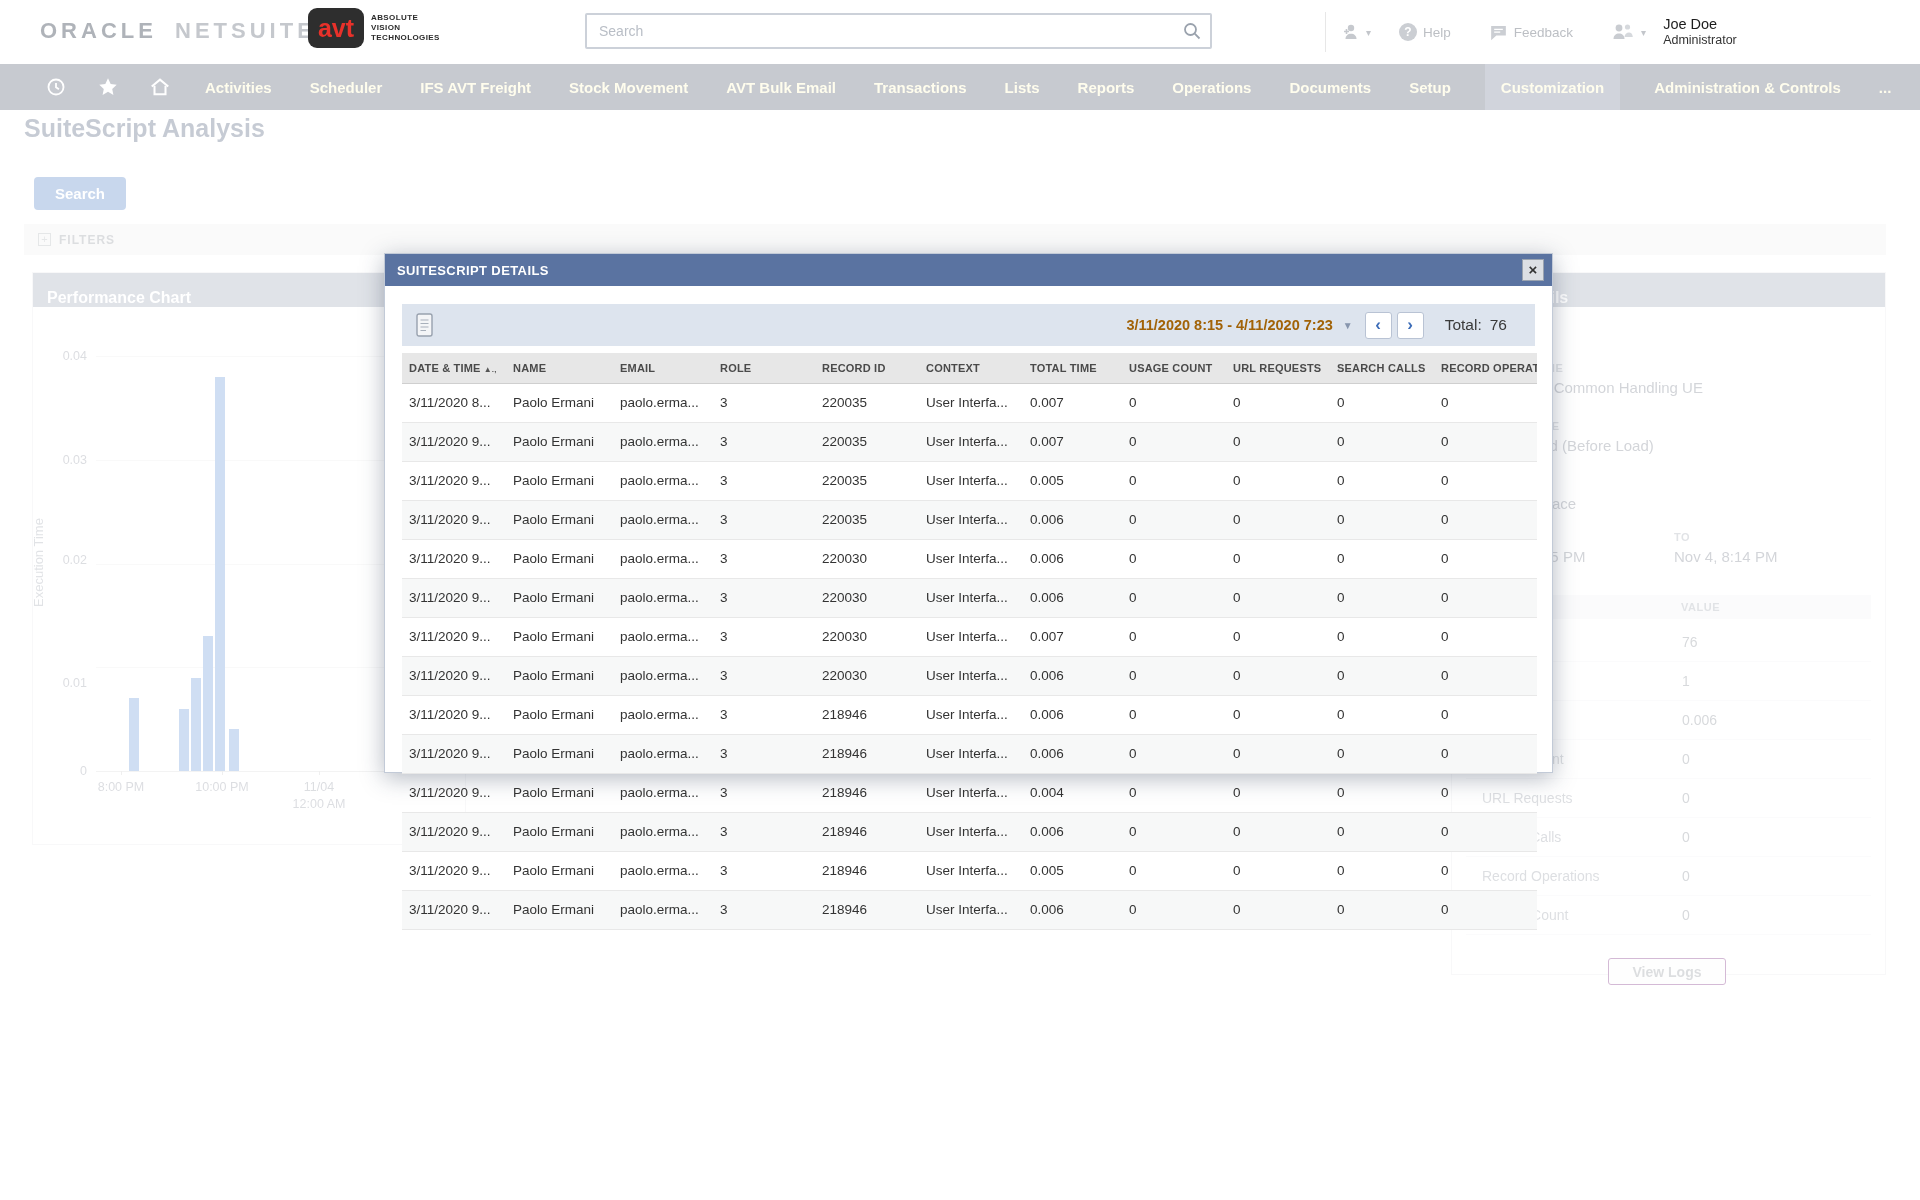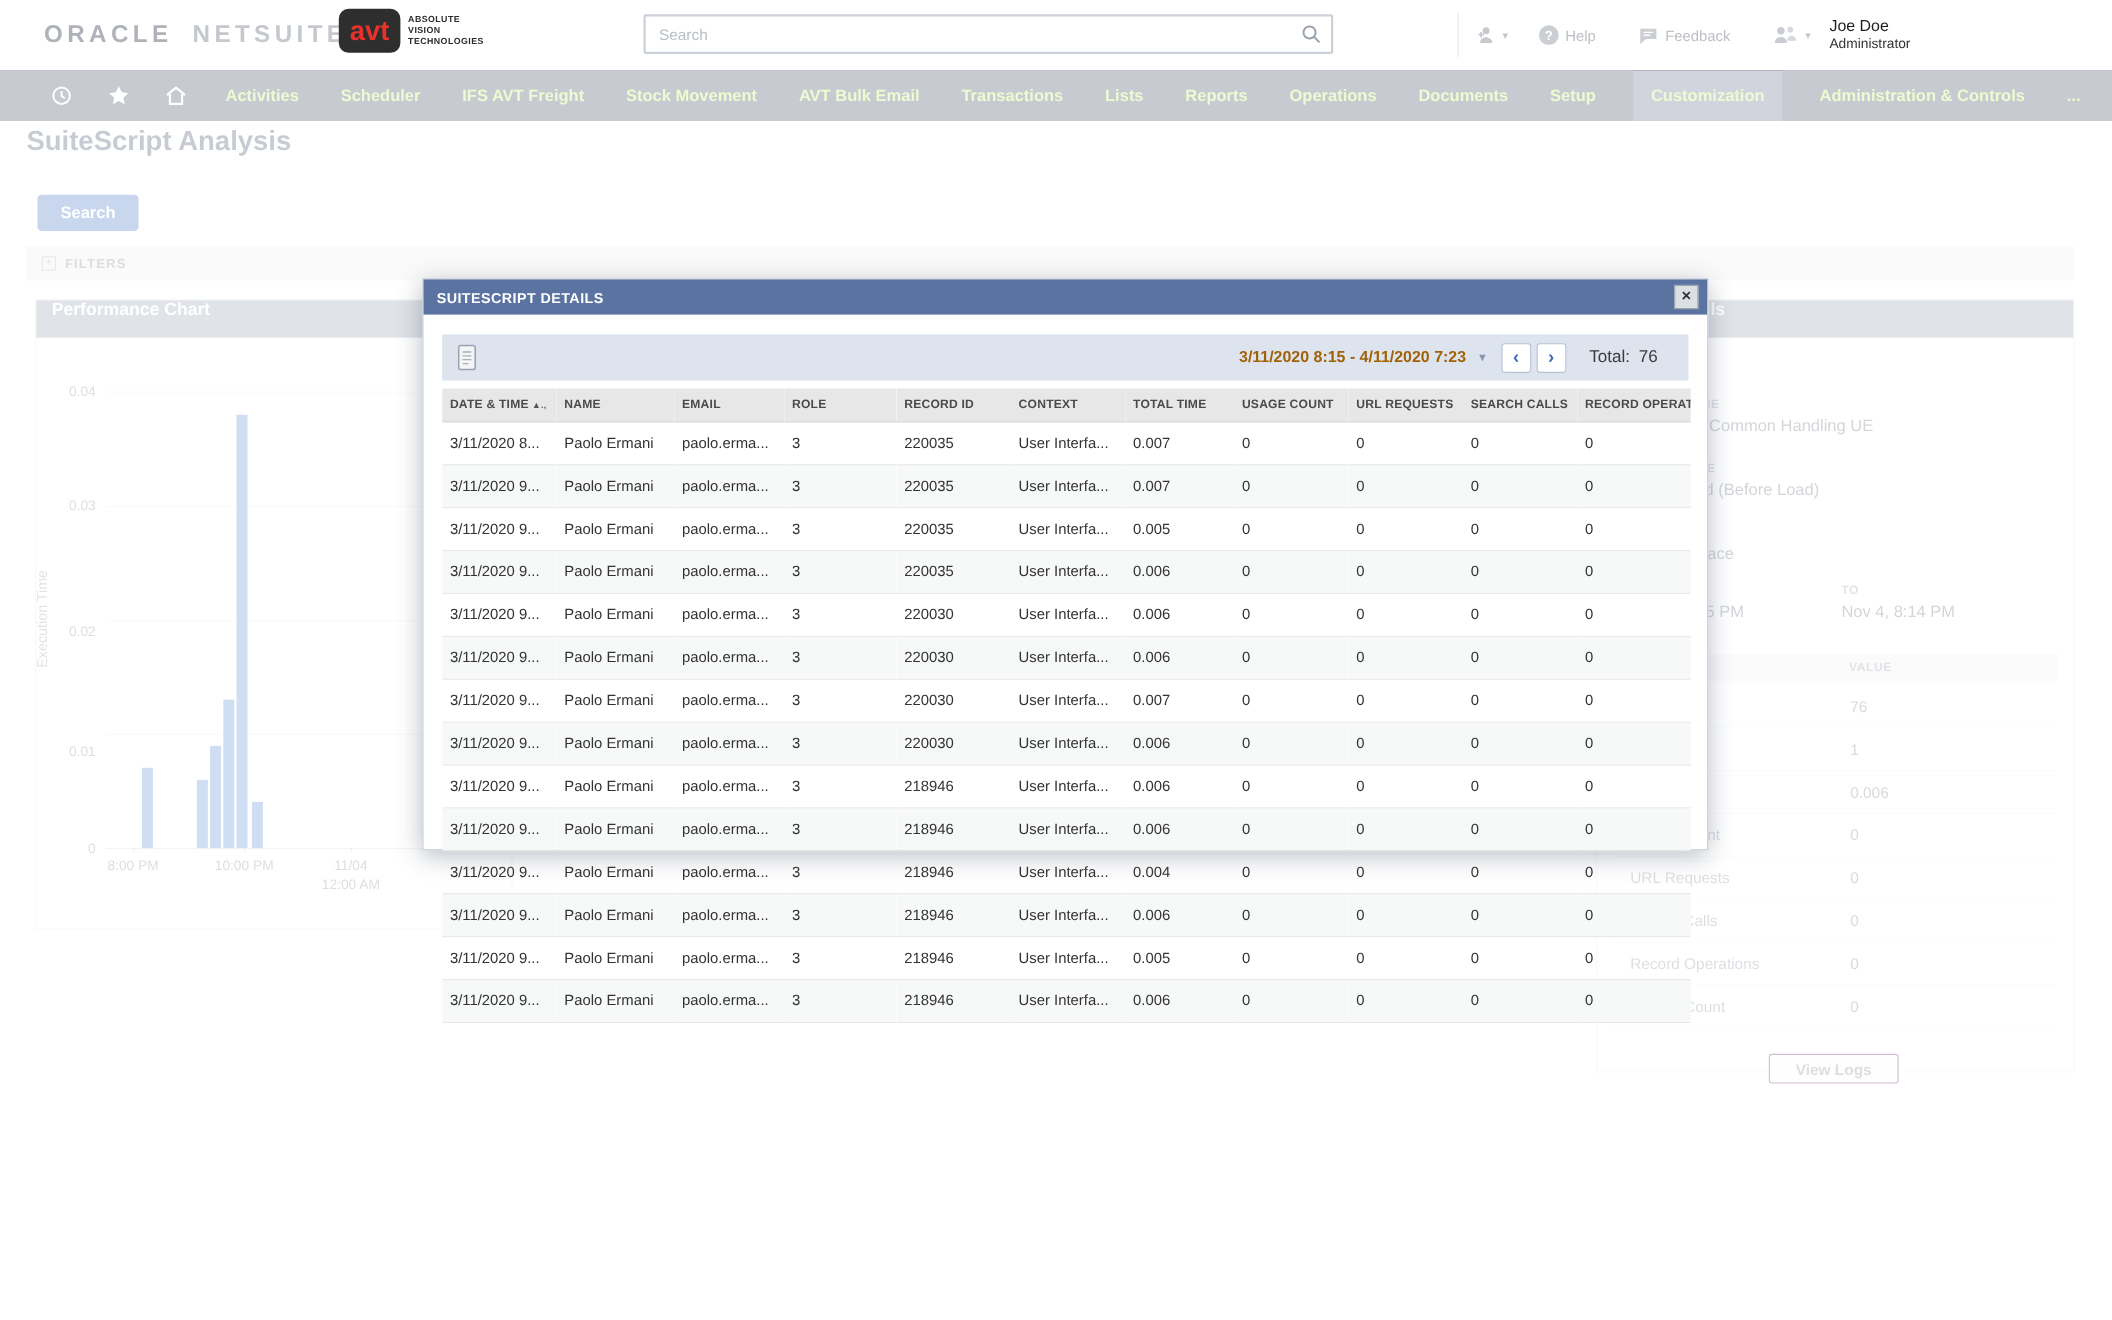--- a/index.html
+++ b/index.html
@@ -32,38 +32,38 @@
   .user-role { font-size:12.5px; color:#333; }
   .gap18 { width:10px; } .gap28 { width:20px; }
 
   
   .under { position:absolute; top:64px; left:0; width:1920px; height:1136px; background:#fff; }
   .dim-overlay { position:absolute; inset:0; background:rgba(255,255,255,0.70); z-index:5; pointer-events:none; }
 
   .navbar { position:absolute; top:0; left:0; width:1920px; height:46px; background:#454e63;
     display:flex; align-items:center; padding-left:45px; gap:30px; }
   .nav-ico { width:22px; height:22px; flex:0 0 auto; }
-  .nav-item { color:#bef264; font-size:15px; font-weight:bold; white-space:nowrap;
+  .nav-item { color:#fef9c3; font-size:15px; font-weight:bold; white-space:nowrap;
     height:46px; display:flex; align-items:center; padding:0 4px; }
   .nav-item.active { background:#667089; padding:0 16px; }
   .nav-item.more { margin-left:auto; margin-right:34px; }
 
   .page-title { position:absolute; left:24px; top:50px; font-size:25px; font-weight:bold; color:#42526e; }
   .btn-search { position:absolute; left:34px; top:113px; width:92px; height:33px; background:#4779c4;
     color:#fff; font-weight:bold; font-size:15px; border:none; border-radius:4px; font-family:inherit; }
   .filters-bar { position:absolute; left:24px; top:160px; width:1862px; height:31px; background:#ededef;
     display:flex; align-items:center; padding-left:14px; gap:8px; }
   .filters-plus { width:13px; height:13px; border:1px solid #a9adb3; color:#a9adb3; font-size:11px;
     line-height:11px; text-align:center; }
   .filters-label { font-size:12px; font-weight:bold; letter-spacing:1px; color:#8a8f96; }
 
   
   .card { position:absolute; background:#fff; border:1px solid #e6e8ec; }
   .card-hd { height:34px; background:#98a1b3; color:#fff; font-weight:bold; font-size:16px;
-    display:flex; align-items:flex-start; padding-left:14px; }
+    display:flex; align-items:flex-end; padding-left:14px; }
   #chart-card { left:32px; top:208px; width:434px; height:573px; }
   .chart-body { position:relative; width:100%; height:539px; }
   .gridline { position:absolute; height:1px; background:#ececec; left:63px; width:365px; }
   .ytick { position:absolute; right:378px; transform:translateY(-50%); font-size:12.5px; color:#8a8f9c; }
   .axisline { position:absolute; left:63px; width:365px; height:1px; background:#d6d6d6; }
   .bar { position:absolute; width:10px; background:#5f91d7; }
   .xtick-mark { position:absolute; width:1px; height:4px; background:#c9c9c9; }
   .xtick-label { position:absolute; width:90px; text-align:center; font-size:12.5px; color:#8a8f9c;
     white-space:pre-line; line-height:17px; }
   .ylab { position:absolute; left:-2px; top:300px; transform:rotate(-90deg); transform-origin:left top;
@@ -221,21 +221,21 @@
     <div class="card" id="chart-card">
       <div class="card-hd">
         <span>Performance Chart</span>
       </div>
       <div class="chart-body" id="chart-body">
         <div class="ylab">Execution Time</div>
       <div class="ytick" style="top: 464px;">0</div>
           <div class="gridline" style="top: 360.25px;"></div>
           <div class="ytick" style="top: 376px;">0.01</div>
           <div class="gridline" style="top: 256.5px;"></div>
-          <div class="ytick" style="top: 267px;">0.02</div>
+          <div class="ytick" style="top: 253px;">0.02</div>
           <div class="gridline" style="top: 152.75px;"></div>
           <div class="ytick" style="top: 152.75px;">0.03</div>
           <div class="gridline" style="top: 49px;"></div>
           <div class="ytick" style="top: 49px;">0.04</div>
           <div class="axisline" style="top: 464px;"></div>
           <div class="bar" style="left: 96px; top: 391px; height: 73px;"></div>
           <div class="bar" style="left: 146px; top: 402px; height: 62px;"></div>
           <div class="bar" style="left: 158px; top: 371px; height: 93px;"></div>
           <div class="bar" style="left: 170px; top: 329px; height: 135px;"></div>
           <div class="bar" style="left: 182px; top: 70px; height: 394px;"></div>

